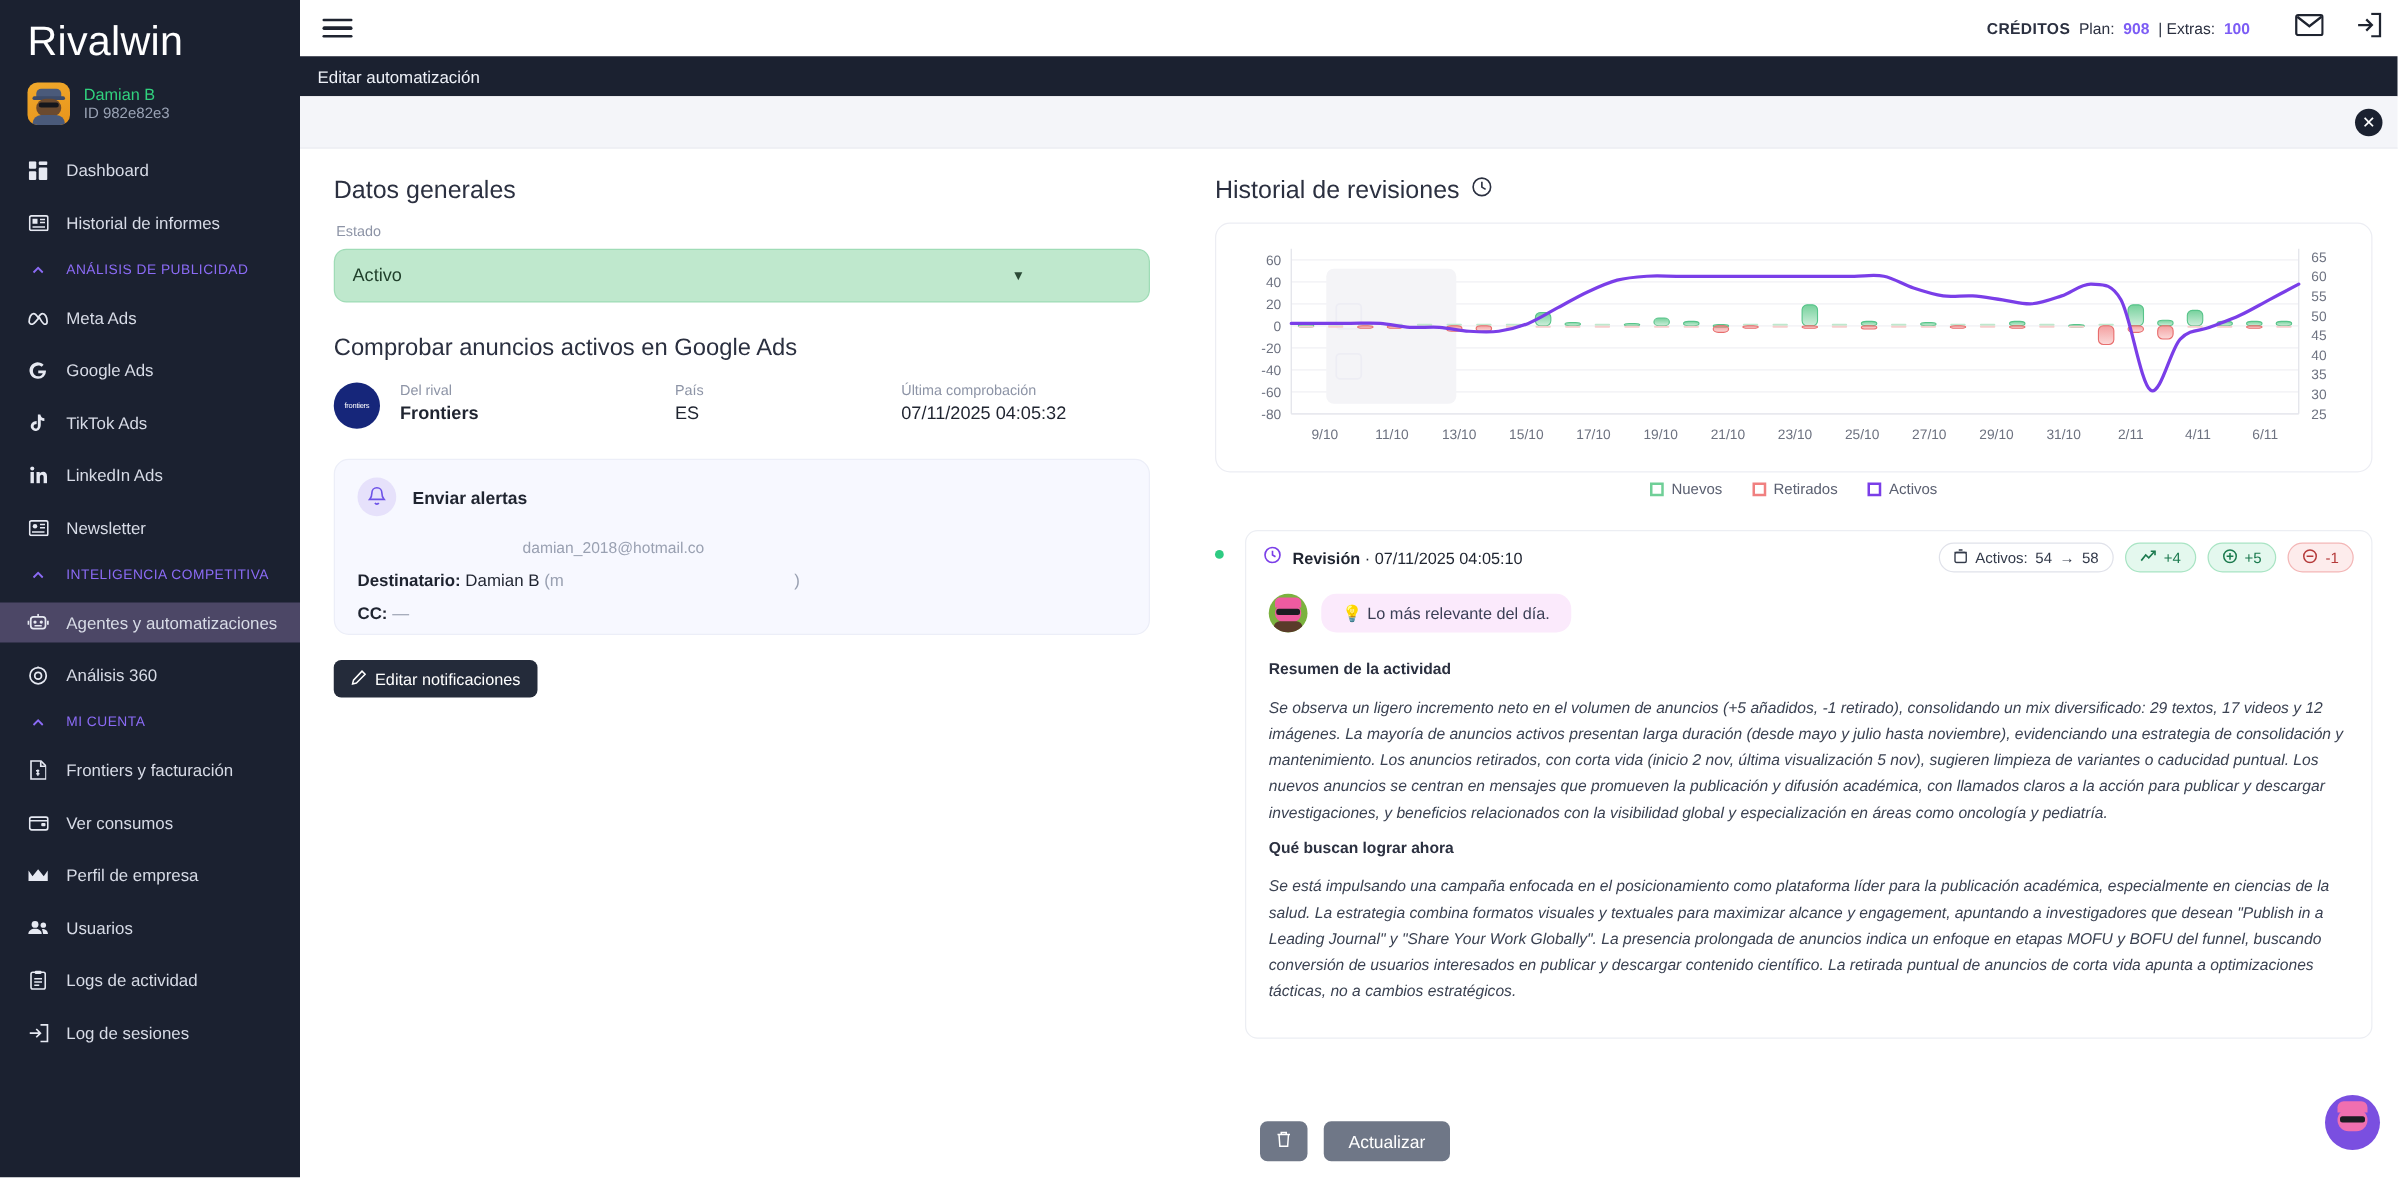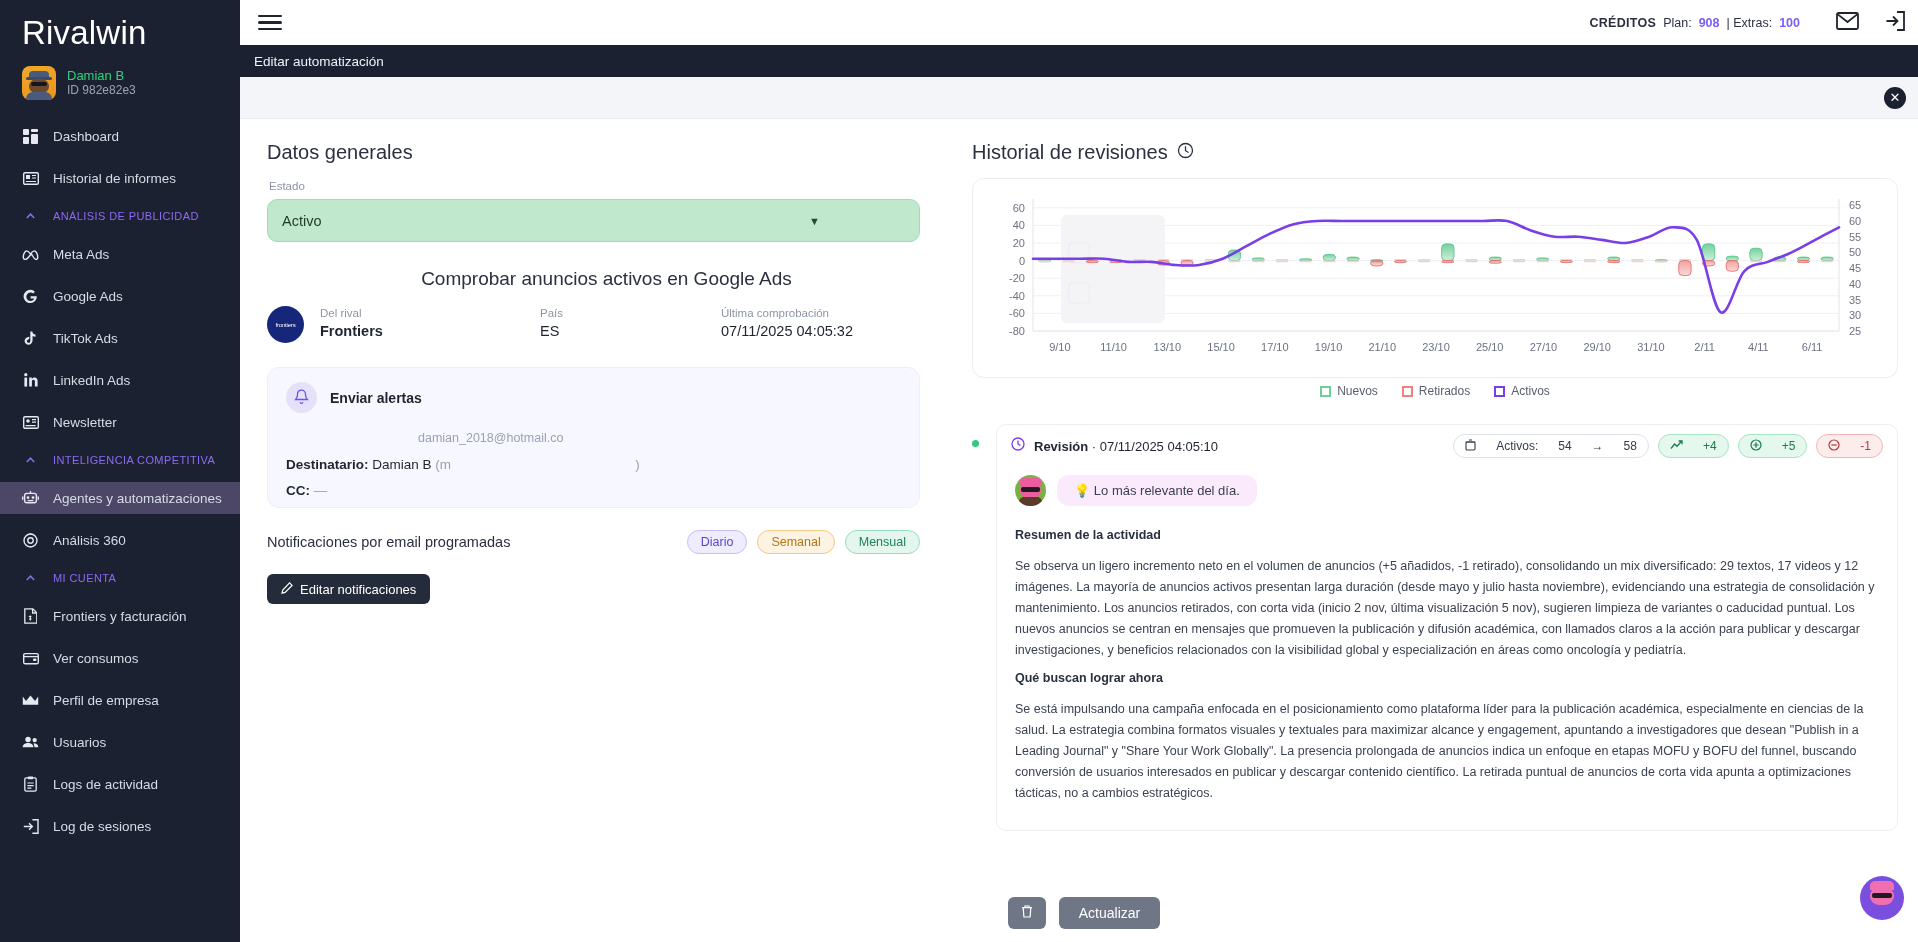--- a/index.html
+++ b/index.html
@@ -78,21 +78,21 @@
   .field-label { font-size:11.5px; color:#8d94a6; margin:0 0 7px 2px; }
   .select-wrap { position:relative; width:568px; }
   select.estado {
     width:653px; height:43px; border-radius:10px; border:1px solid #9fdcb6;
     background:#bfe8cd; color:#21402c; font-size:14.5px;
     padding:0 14px; appearance:none; -webkit-appearance:none;
     font-family:"Liberation Sans", sans-serif; cursor:pointer;
   }
   .select-wrap .chev { position:absolute; right:15px; top:16px; pointer-events:none; color:#2b4a36; font-size:11px; }
 
-  h3.sub { font-size:19px; font-weight:400; color:#2b3040; margin:26px 0 16px 0;text-align:center; }
+  h3.sub { font-size:19px; font-weight:400; color:#2b3040; margin:26px 0 16px 0; }
 
   .rival-row { display:flex; align-items:flex-start; gap:16px; }
   .rival-logo {
     width:37px;height:37px;border-radius:50%;background:#16267a;flex:0 0 37px;
     display:flex;align-items:center;justify-content:center;color:#fff;font-size:6px;letter-spacing:-.2px;
   }
   .meta-col { min-width:0; }
   .meta-k { font-size:11.5px; color:#8d94a6; line-height:15px; }
   .meta-v { font-size:14.5px; color:#1f2430; line-height:21px; }
   .meta-v.b { font-weight:bold; }
@@ -138,37 +138,37 @@
   .legend .sw { width:11px;height:11px;border:2px solid; background:#fff; }
 
   
   .rev-wrap { margin-top:26px; width:926px; position:relative; }
   .rev-dot { position:absolute; left:0; top:16px; width:7px;height:7px;border-radius:50%;background:#2ecb82; }
   .rev-card { margin-left:24px; border:1px solid #eceef3; border-radius:10px; background:#fff; }
   .rev-head { height:42px; display:flex; align-items:center; padding:0 14px; gap:9px; }
   .rev-title { font-size:13px; color:#1f2430; }
   .rev-title b { font-weight:bold; }
   .rev-badges { margin-left:auto; display:flex; align-items:center; gap:9px; }
-  .badge { height:24px; border-radius:12px; border:1px solid; display:inline-flex; align-items:center; gap:20px; padding:0 11px; font-size:12px; }
+  .badge { height:24px; border-radius:12px; border:1px solid; display:inline-flex; align-items:center; gap:6px; padding:0 11px; font-size:12px; }
   .badge.activos { border-color:#e0e2ea; color:#333a4a; background:#fff; }
   .badge.up { border-color:#a8e4c3; color:#1b7a4e; background:#e4f8ee; }
   .badge.plus { border-color:#a8e4c3; color:#1b7a4e; background:#e4f8ee; }
   .badge.minus { border-color:#f3b6b6; color:#b53a3a; background:#fdecec; }
 
   .rev-body { padding:0 18px 16px 18px; }
   .bubble-row { display:flex; align-items:center; gap:11px; padding:8px 0 12px 0; }
   .cat-av { width:31px;height:31px;border-radius:50%;flex:0 0 31px;background:#7bb23f;position:relative;overflow:hidden; }
   .cat-av .ears{position:absolute;left:5px;top:3px;width:21px;height:8px;background:#ef5ba0;border-radius:4px 4px 0 0;}
   .cat-av .head{position:absolute;left:5px;top:8px;width:21px;height:15px;background:#ef5ba0;border-radius:9px;}
   .cat-av .shades{position:absolute;left:6px;top:12px;width:19px;height:5px;background:#1c1c22;border-radius:2px;}
   .cat-av .scarf{position:absolute;left:4px;top:22px;width:23px;height:9px;background:#5a3b2a;border-radius:5px 5px 0 0;}
   .bubble { background:#fbeafc; border-radius:12px; padding:8px 17px; font-size:13px; color:#3b3f55; }
 
   .blk-h { font-size:12.5px; font-weight:bold; color:#2b3040; margin:10px 0 14px 0; }
-  .blk-p { font-size:12.5px; line-height:21px; color:#3b4252; margin:0 0 10px 0; }
+  .blk-p { font-size:12.5px; line-height:21px; color:#3b4252; margin:0 0 10px 0;font-style:italic; }
 
   .footer-btns { position:absolute; left:0; right:0; bottom:0; height:58px; background:#fff; display:flex; align-items:center; justify-content:center; gap:13px; }
   .btn-trash { width:38px;height:32px;border:none;border-radius:6px;background:#6f7787;color:#fff;display:flex;align-items:center;justify-content:center;cursor:pointer; }
   .btn-update { height:32px;border:none;border-radius:6px;background:#6f7787;color:#fff;font-size:14px;padding:0 20px;cursor:pointer;font-family:"Liberation Sans",sans-serif; }
 
   .fab { position:absolute; right:24px; bottom:22px; width:44px;height:44px;border-radius:50%;
     background:#7a4fe0; display:flex; align-items:center; justify-content:center; cursor:pointer; overflow:hidden; }
   .fab .f-ears{position:absolute;top:5px;left:10px;width:24px;height:9px;background:#f06fb0;border-radius:5px 5px 0 0;}
   .fab .f-head{position:absolute;top:11px;left:10px;width:24px;height:18px;background:#f06fb0;border-radius:10px;}
   .fab .f-eye{position:absolute;top:17px;left:12px;width:20px;height:5px;background:#1c1c22;border-radius:2px;}
@@ -455,28 +455,20 @@
               <span class="paren">(m</span>
               <span class="paren-close">)</span>
             </div>
             <div class="cc-line">
               <b>CC:</b>
               <span class="dash">—</span>
             </div>
           </div>
         </div>
 
-        <div class="notif-row">
-          <div class="notif-label">Notificaciones por email programadas</div>
-          <div class="chips" id="chips">
-              <span class="chip diario">Diario</span>
-              <span class="chip semanal">Semanal</span>
-              <span class="chip mensual">Mensual</span>
-            </div>
-        </div>
 
         <button class="btn-dark">
           <span>
             <svg width="12" height="12" viewBox="0 0 12 12">
                 <path d="M8.6.9l2.5 2.5-7 7L1 11.2l.8-3.1z" fill="none" stroke="#fff" stroke-width="1.2"></path>
               </svg>
           </span>
           <span>Editar notificaciones</span>
         </button>
       </section>

